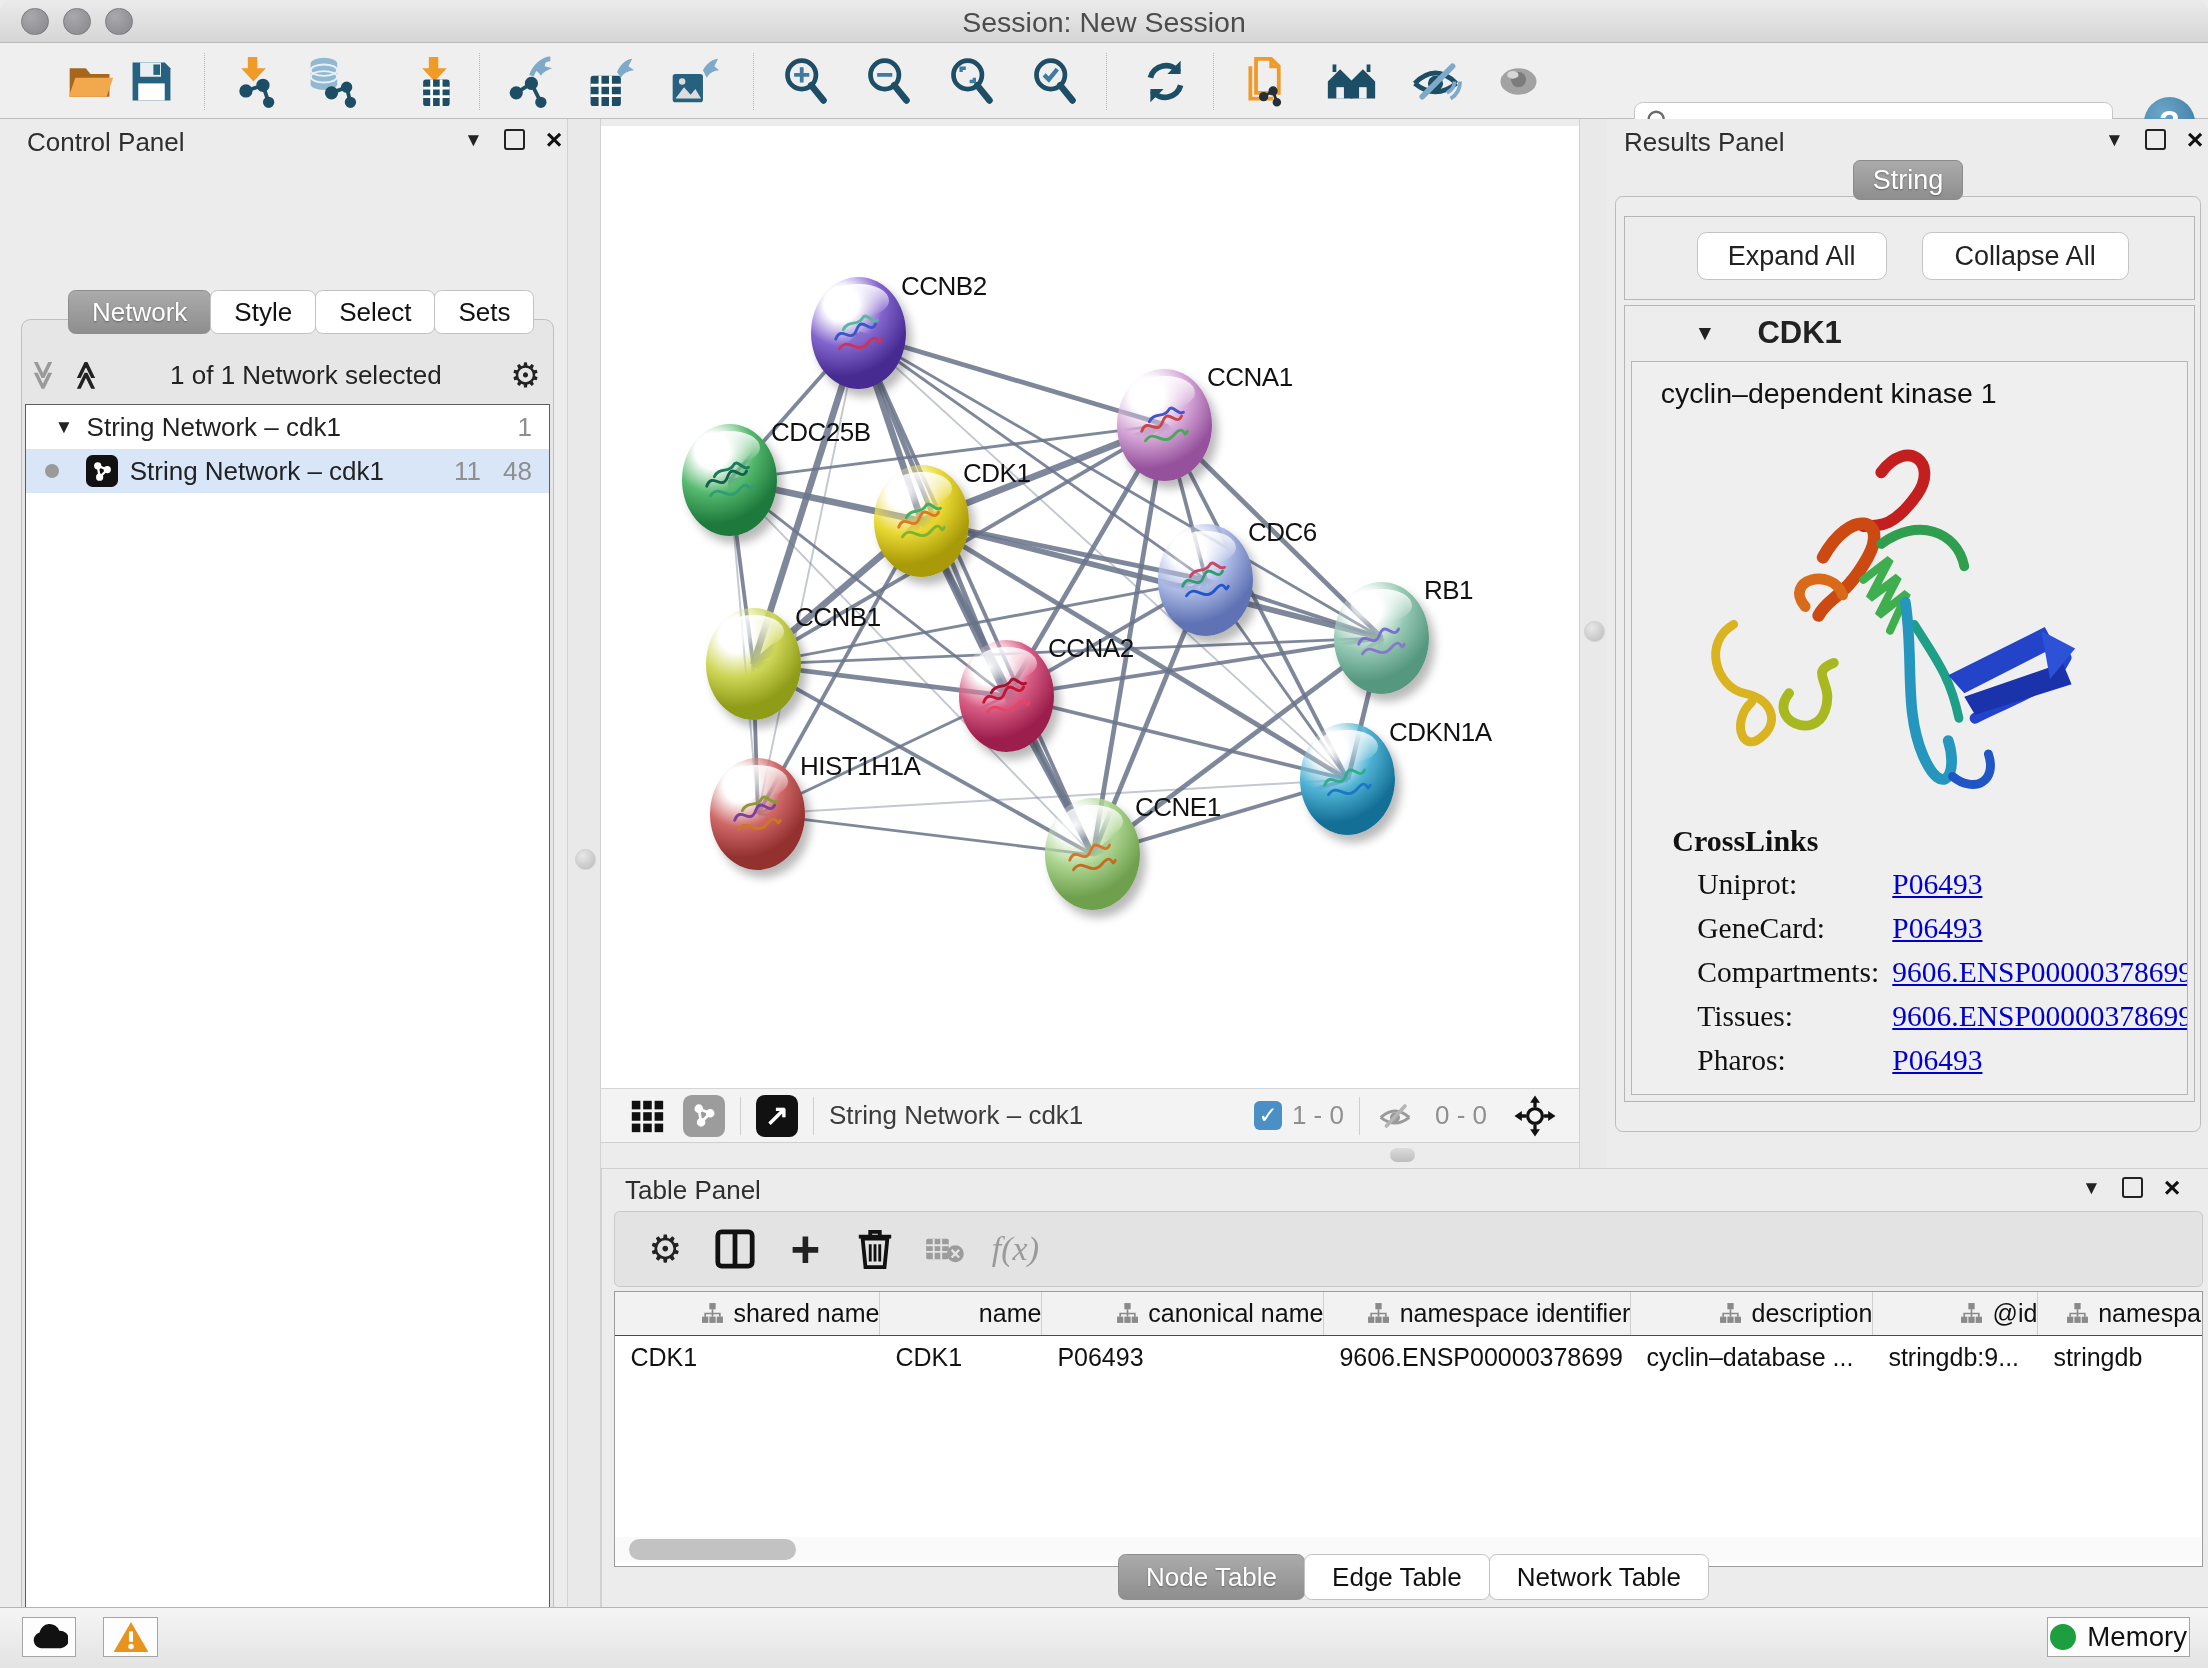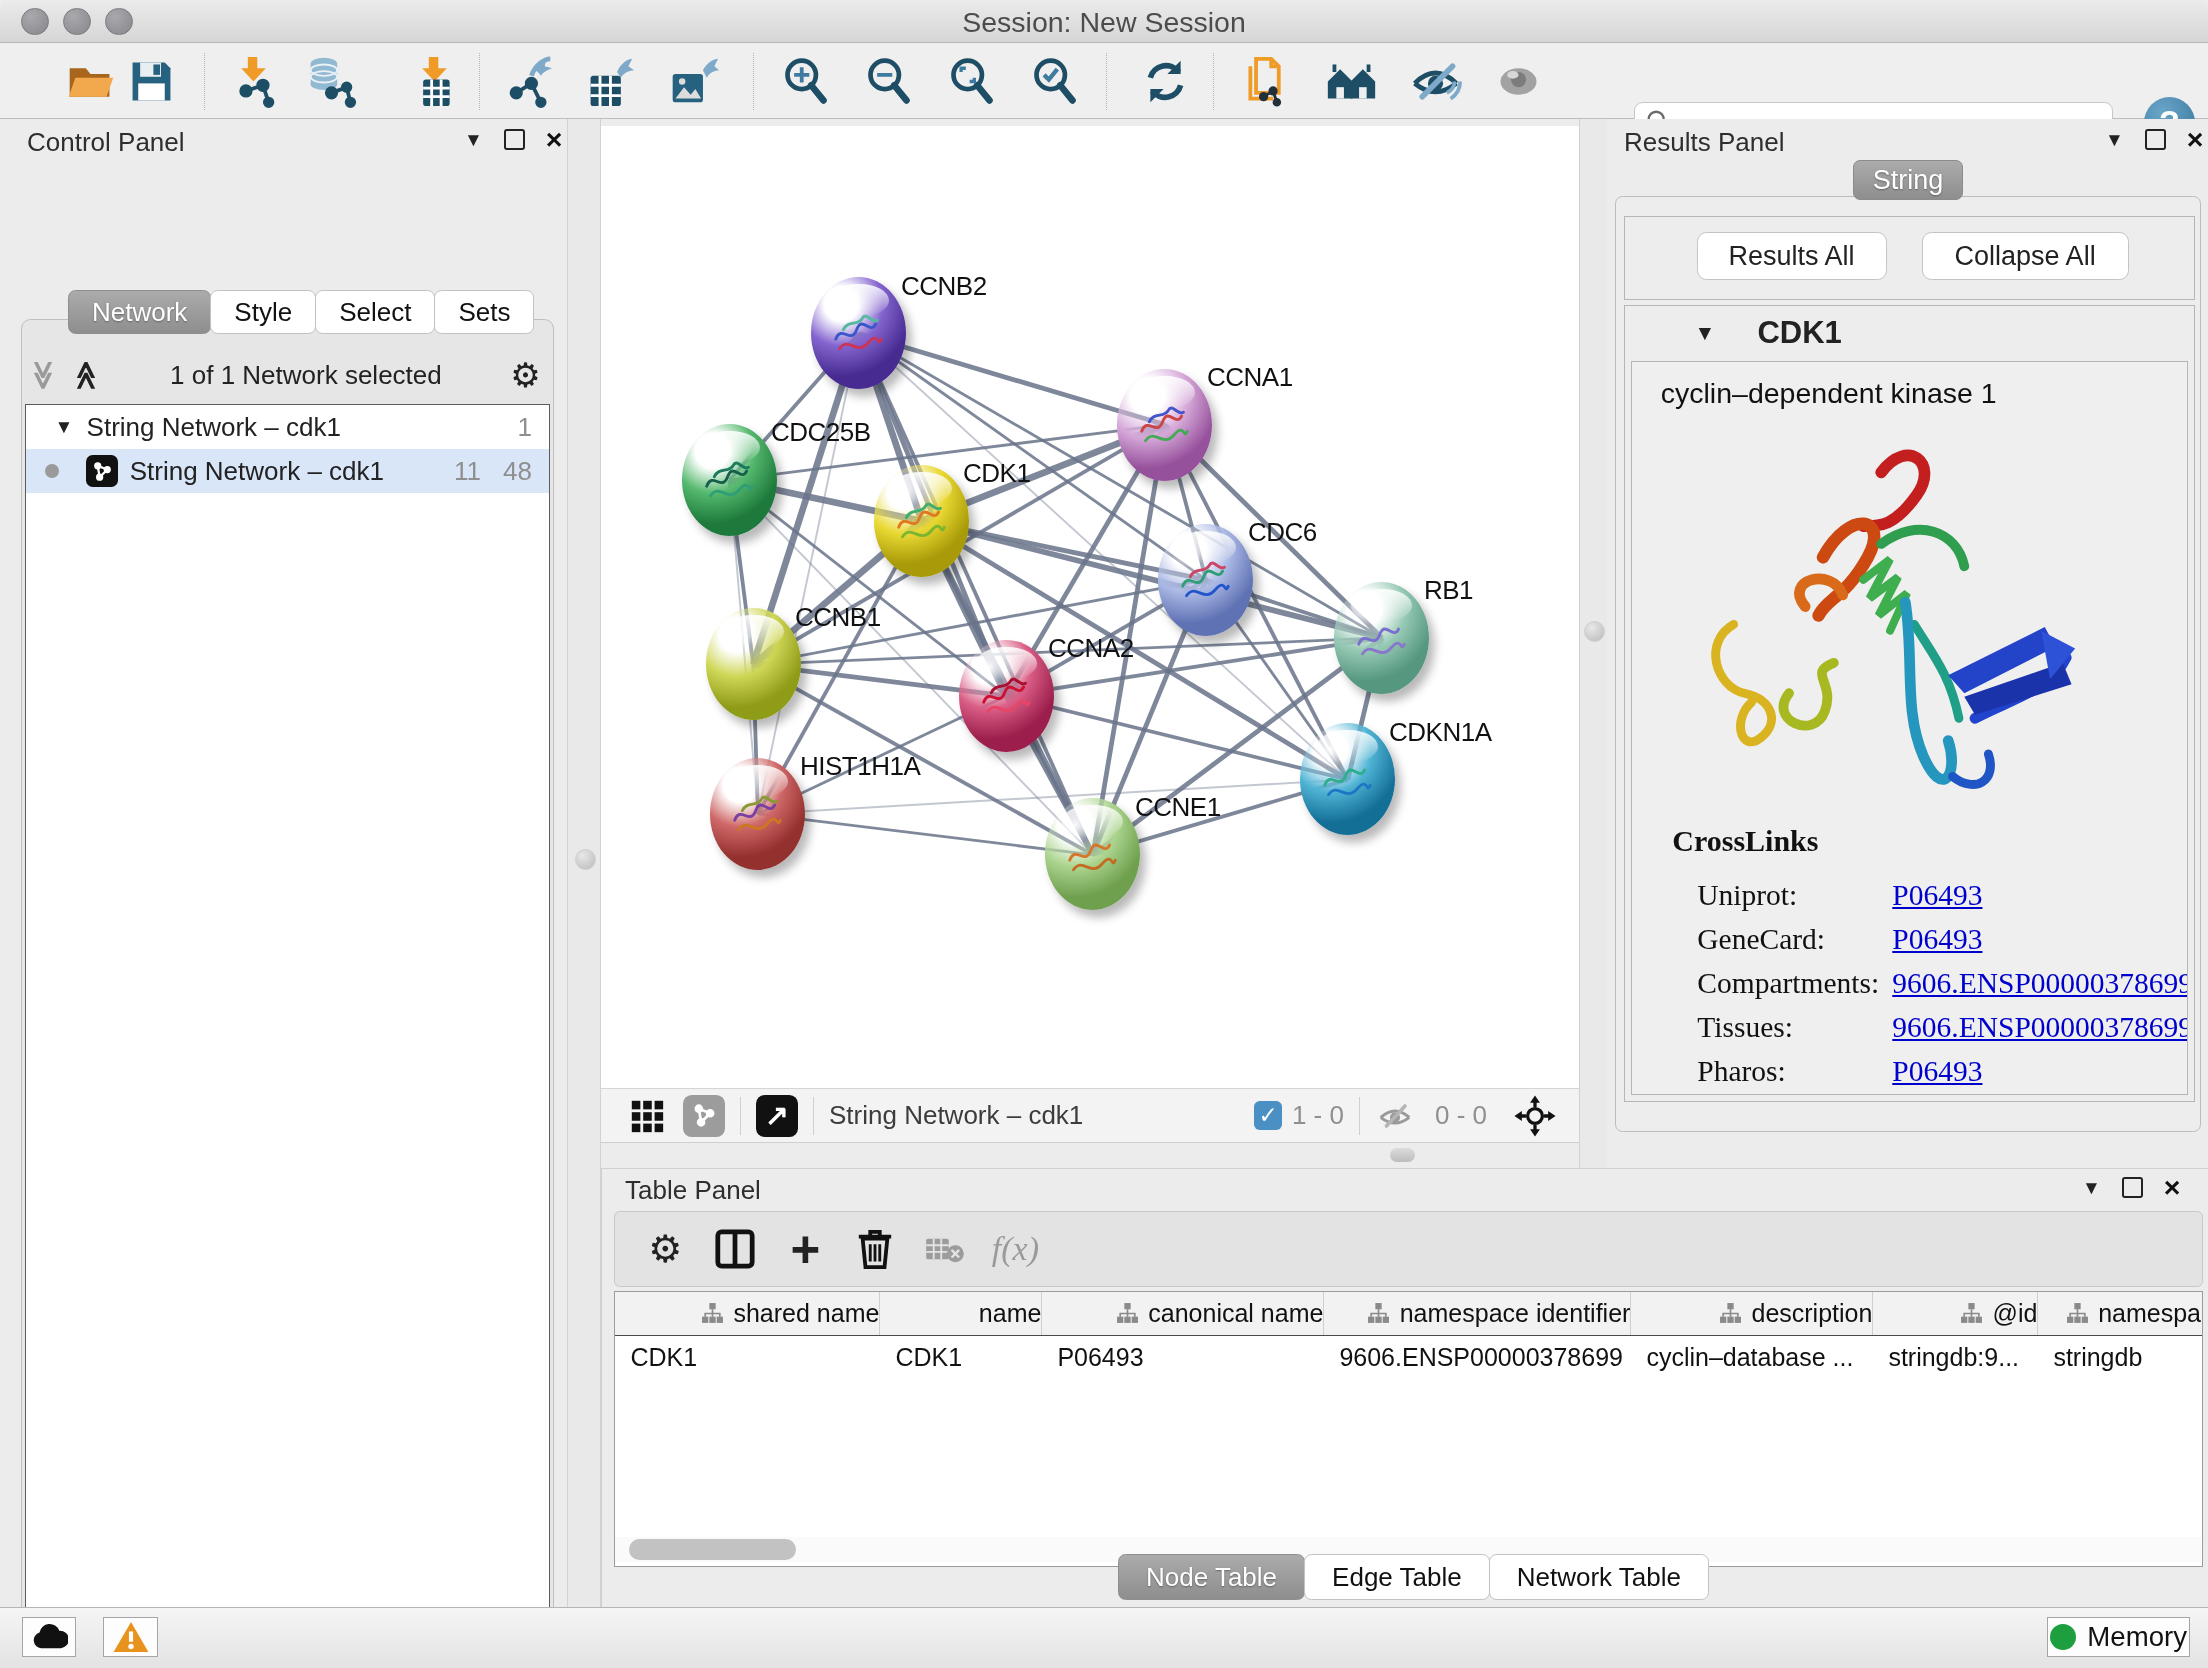--- a/index.html
+++ b/index.html
@@ -94,21 +94,21 @@
     border-radius:9.5px; font-size:27px; display:flex; align-items:center; justify-content:center; }
   .rp-gene { position:absolute; left:7.6px; top:108px; width:571px; height:797px;
     border:1px solid #b5b5b5; background:#ededed; }
   .rp-genehead { position:absolute; left:0; top:0; width:100%; height:53px; display:flex; align-items:center; }
   .rp-inner { position:absolute; left:6.7px; top:55px; width:557px; height:734px;
     border:1px solid #b5b5b5; background:#efefef; overflow:hidden; }
   .rp-desc { position:absolute; left:28.5px; top:15px; font-size:28.5px; color:#111; }
   .xl-title { position:absolute; left:40px; top:462px; font-family:"Liberation Serif",serif;
     font-weight:bold; font-size:30px; color:#111; }
   .xl-rows { position:absolute; left:65px; top:506px; width:476px; }
-  .cl-row { display:flex; height:44px; align-items:flex-end; font-family:"Liberation Serif",serif; font-size:29.5px; }
+  .cl-row { display:flex; height:44px; align-items:flex-start; font-family:"Liberation Serif",serif; font-size:29.5px; }
   .cl-label { width:133px; color:#111; flex:0 0 195px; }
   .cl-link { color:#0000cc; text-decoration:underline; }
 
   
   .tp { position:absolute; left:601px; top:1168px; width:1607px; height:439px; background:#ececec;
     border-top:1px solid #d0d0d0; border-left:1px solid #d0d0d0; }
   .tp-toolbar { position:absolute; left:12.4px; top:42px; width:1589px; height:76px;
     background:#e3e3e3; border:1px solid #c8c8c8; border-radius:5.7px; display:flex; align-items:center; }
   .tp-tbtn { width:70px; height:57px; display:flex; align-items:center; justify-content:center; }
   .fx { font-family:"Liberation Serif",serif; font-style:italic; font-size:34px; color:#9a9a9a; }
@@ -563,21 +563,21 @@
     <div class="panel-head" style="left:17px;top:7.6px">Results Panel</div>
     <div class="win-ctrl" style="left:498px;top:9.5px">
       <span class="wc-menu">▼</span>
       <span class="wc-float"></span>
       <span class="wc-close">×</span>
     </div>
   </div>
   <div class="rp-tab">String</div>
   <div class="rp-outer">
     <div class="rp-btnbox">
-      <div class="rp-btn" style="left:72px;width:190px">Results All</div>
+      <div class="rp-btn" style="left:72px;width:190px">Expand All</div>
       <div class="rp-btn" style="left:297px;width:207px">Collapse All</div>
     </div>
     <div class="rp-gene">
       <div class="rp-genehead">
         <span style="margin:0 42px 0 70px;font-size:21px">▼</span>
         <span style="font-size:31px;font-weight:bold">CDK1</span>
       </div>
       <div class="rp-inner">
         <div class="rp-desc">cyclin–dependent kinase 1</div>
         <svg width="447" height="380" viewBox="0 0 500 420" style="position:absolute;left:48px;top:59px">

